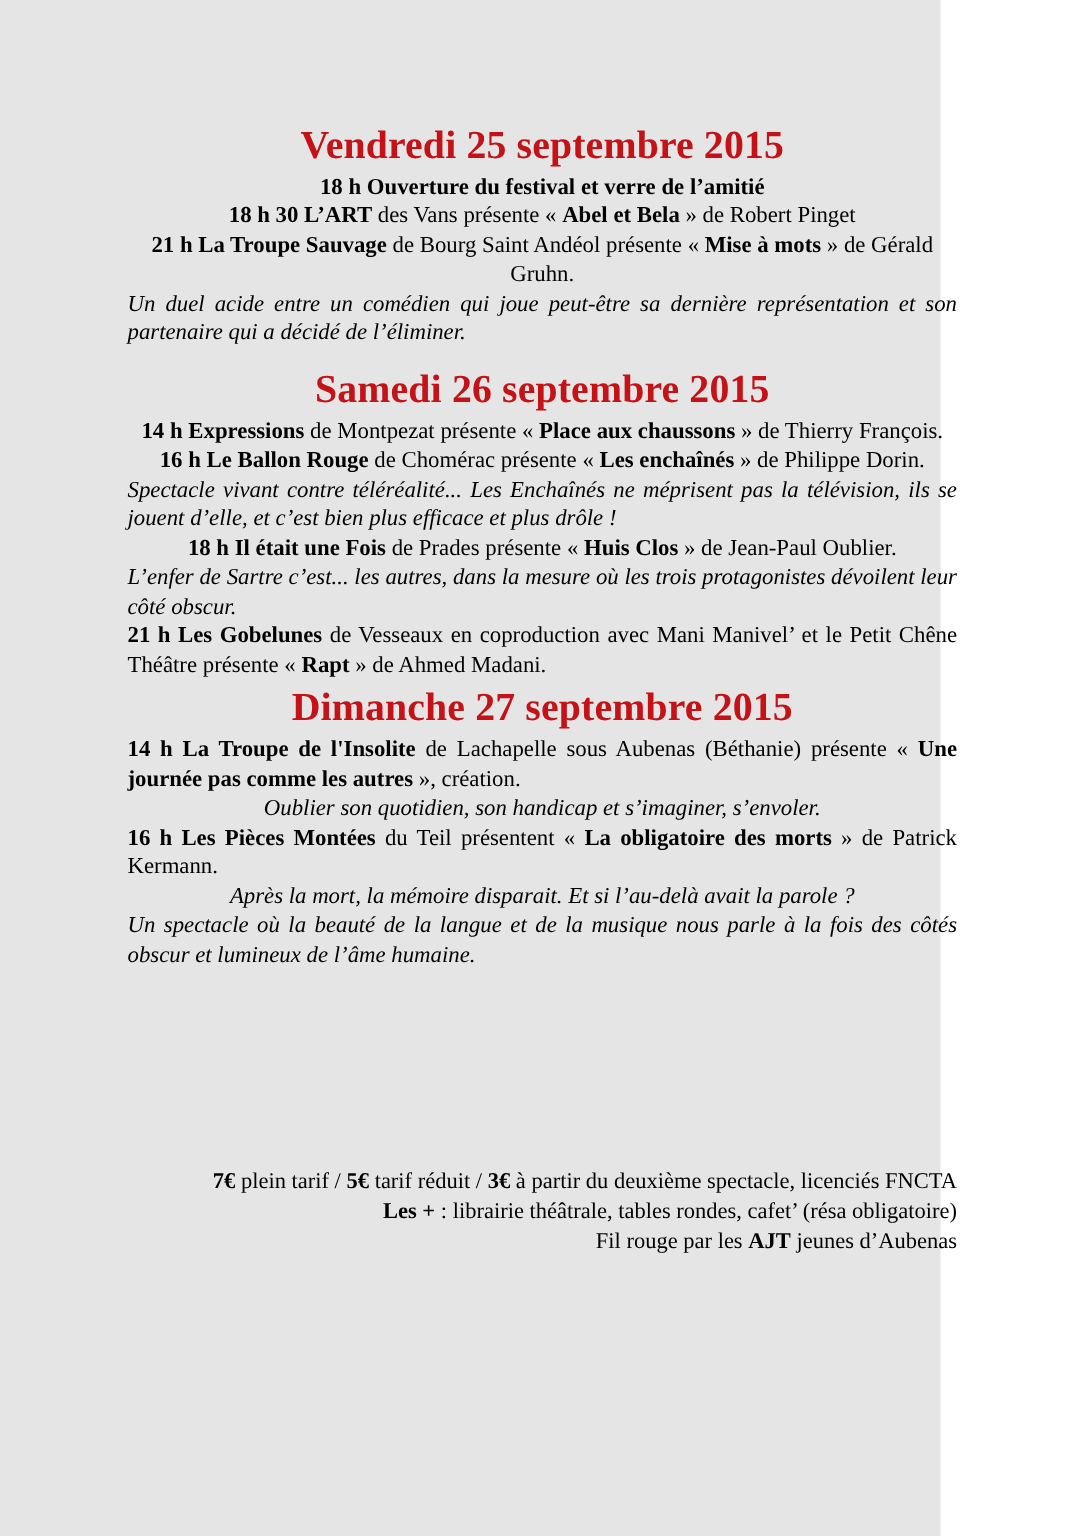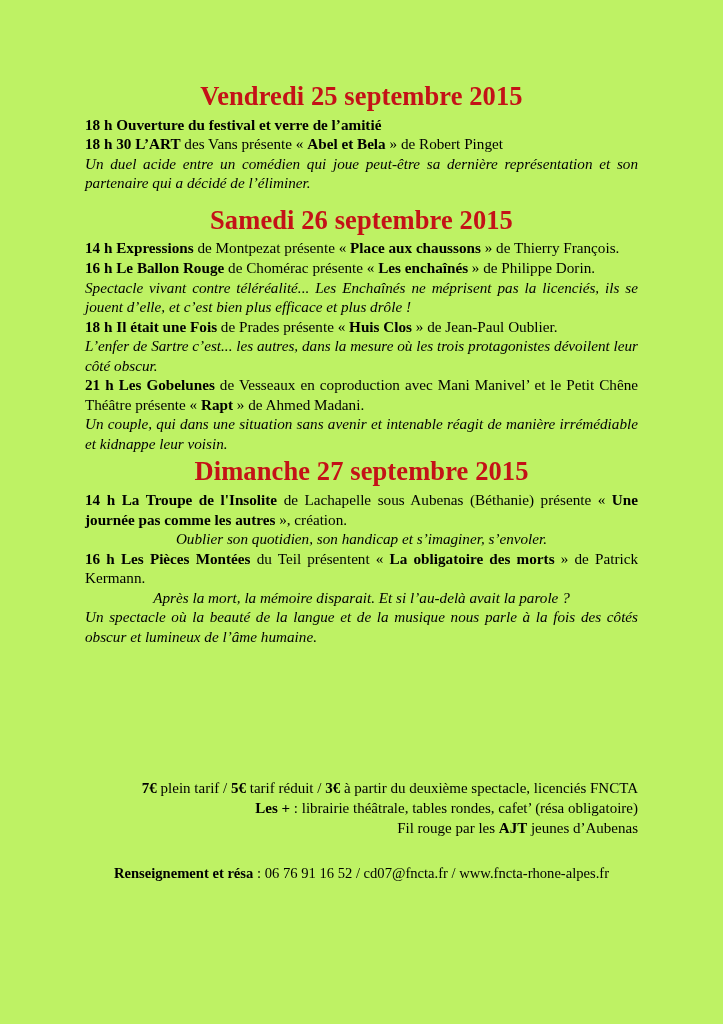--- a/index.html
+++ b/index.html
@@ -11,23 +11,23 @@
     width: 723px;
     height: 1024px;
     background: #ffffff;
     font-family: "Liberation Serif", "DejaVu Serif", serif;
     color: #000000;
     overflow: hidden;
   }
 
   .page {
     position: relative;
-    width: 723px;
+    width: 627px;
     height: 1024px;
-    background: #bef264;
+    background: #e5e5e5;
     box-sizing: border-box;
   }
 
   .content {
     position: absolute;
     left: 85px;
     top: 82px;
     width: 553px;
   }
 
@@ -58,21 +58,21 @@
   .desc {
     margin: 0;
     font-size: 15.2px;
     line-height: 1.285;
     font-style: italic;
     text-align: justify;
     text-justify: inter-word;
   }
 
   .desc.nojust { text-align: center; }
-  .entry.nojust { text-align: left; }
+  .entry.nojust { text-align: center; }
 
   .footer-block {
     position: absolute;
     left: 85px;
     top: 779px;
     width: 553px;
     text-align: right;
     font-size: 15px;
     line-height: 1.32;
   }
@@ -99,42 +99,44 @@
     <h1 class="day-heading vendredi">Vendredi 25 septembre 2015</h1>
 
     <p class="entry nojust">
       <b>18 h Ouverture du festival et verre de l’amitié</b>
     </p>
 
     <p class="entry nojust">
       <b>18 h 30 L’ART</b><span> des Vans présente « </span><b>Abel et Bela</b><span> » de Robert Pinget</span>
     </p>
 
+    <p class="entry nojust">
+      <b>21 h La Troupe Sauvage</b><span> de Bourg Saint Andéol présente « </span><b>Mise à mots</b><span> » de Gérald Gruhn.</span>
+    </p>
     <p class="desc">Un duel acide entre un comédien qui joue peut-être sa dernière représentation et son partenaire qui a décidé de l’éliminer.</p>
 
     <h1 class="day-heading samedi">Samedi 26 septembre 2015</h1>
 
     <p class="entry nojust">
       <b>14 h Expressions</b><span> de Montpezat présente « </span><b>Place aux chaussons</b><span> » de Thierry François.</span>
     </p>
 
     <p class="entry nojust">
       <b>16 h Le Ballon Rouge</b><span> de Chomérac présente « </span><b>Les enchaînés</b><span> » de Philippe Dorin.</span>
     </p>
-    <p class="desc">Spectacle vivant contre téléréalité... Les Enchaînés ne méprisent pas la licenciés, ils se jouent d’elle, et c’est bien plus efficace et plus drôle !</p>
+    <p class="desc">Spectacle vivant contre téléréalité... Les Enchaînés ne méprisent pas la télévision, ils se jouent d’elle, et c’est bien plus efficace et plus drôle !</p>
 
     <p class="entry nojust">
       <b>18 h Il était une Fois</b><span> de Prades présente « </span><b>Huis Clos</b><span> » de Jean-Paul Oublier.</span>
     </p>
     <p class="desc">L’enfer de Sartre c’est... les autres, dans la mesure où les trois protagonistes dévoilent leur côté obscur.</p>
 
     <p class="entry">
       <b>21 h Les Gobelunes</b><span> de Vesseaux en coproduction avec Mani Manivel’ et le Petit Chêne Théâtre présente « </span><b>Rapt</b><span> » de Ahmed Madani.</span>
     </p>
-    <p class="desc">Un couple, qui dans une situation sans avenir et intenable réagit de manière irrémédiable et kidnappe leur voisin.</p>
 
     <h1 class="day-heading dimanche">Dimanche 27 septembre 2015</h1>
 
     <p class="entry">
       <b>14 h La Troupe de l'Insolite</b><span> de Lachapelle sous Aubenas (Béthanie) présente « </span><b>Une journée pas comme les autres</b><span> », création.</span>
     </p>
     <p class="desc nojust">Oublier son quotidien, son handicap et s’imaginer, s’envoler.</p>
 
     <p class="entry">
       <b>16 h Les Pièces Montées</b><span> du Teil présentent « </span><b>La obligatoire des morts</b><span> » de Patrick Kermann.</span>
@@ -150,17 +152,14 @@
       <b>7€</b><span> plein tarif / </span><b>5€</b><span> tarif réduit / </span><b>3€</b><span> à partir du deuxième spectacle, licenciés FNCTA</span>
     </p>
     <p>
       <b>Les +</b><span> : librairie théâtrale, tables rondes, cafet’ (résa obligatoire)</span>
     </p>
     <p>
       <span>Fil rouge par les </span><b>AJT</b><span> jeunes d’Aubenas</span>
     </p>
   </div>
 
-  <div class="contact-line">
-    <b>Renseignement et résa</b><span> : 06 76 91 16 52 / cd07@fncta.fr / www.fncta-rhone-alpes.fr</span>
-  </div>
 
 </div>
 
 </body></html>

